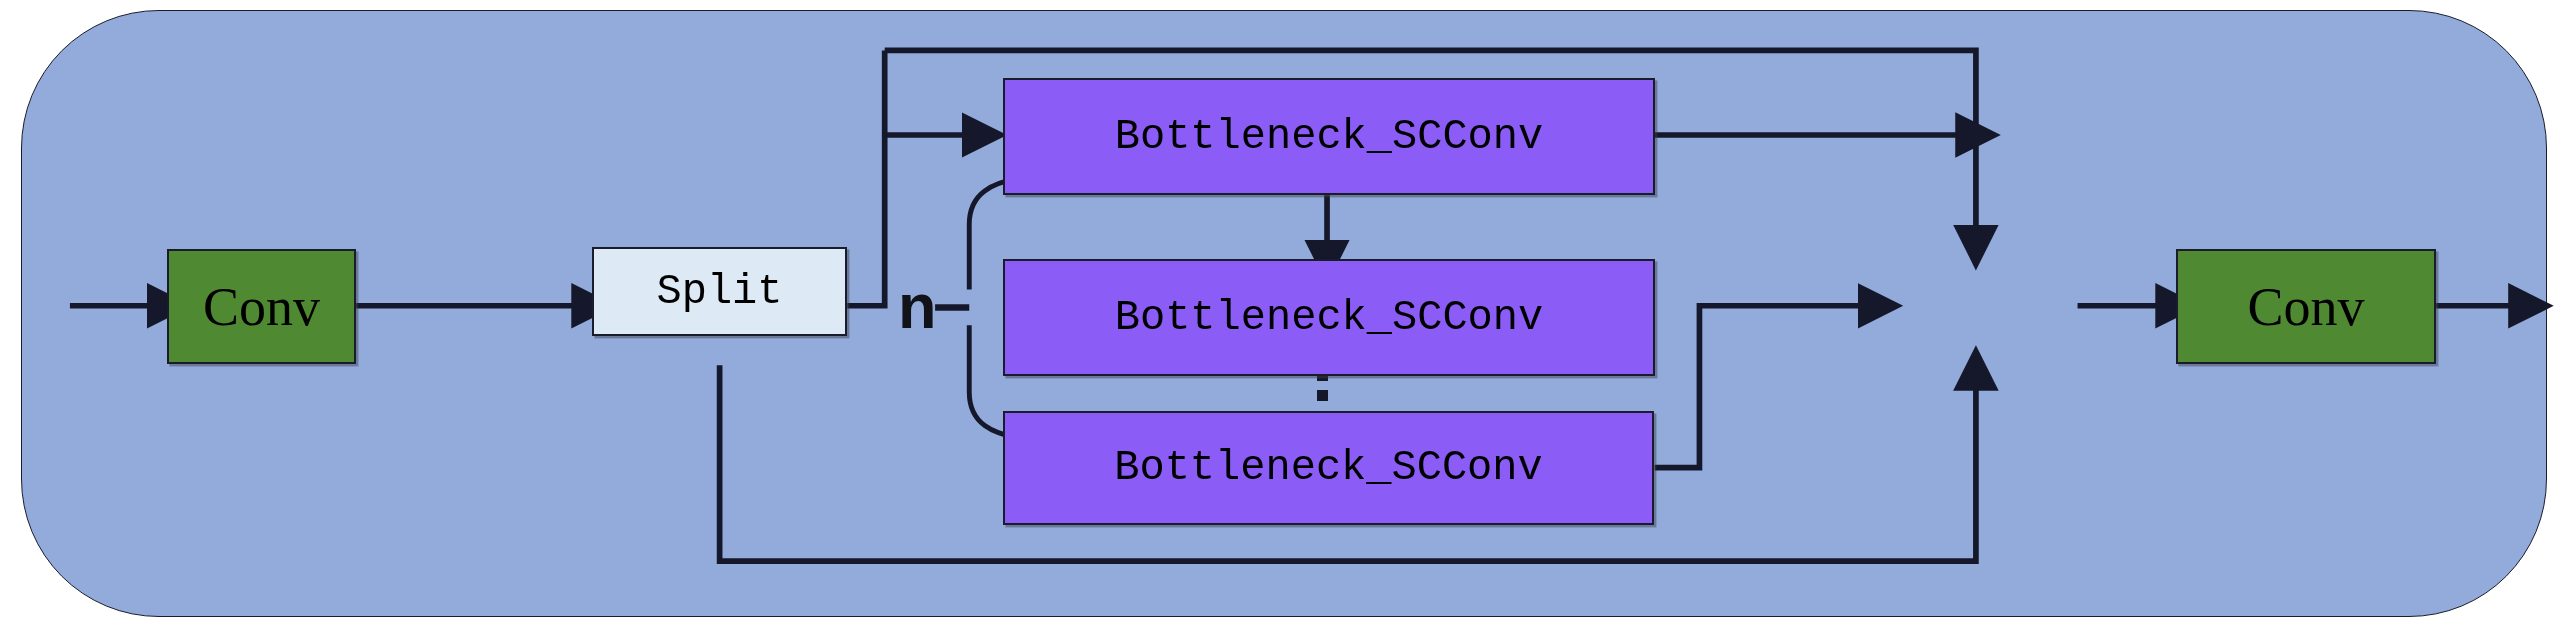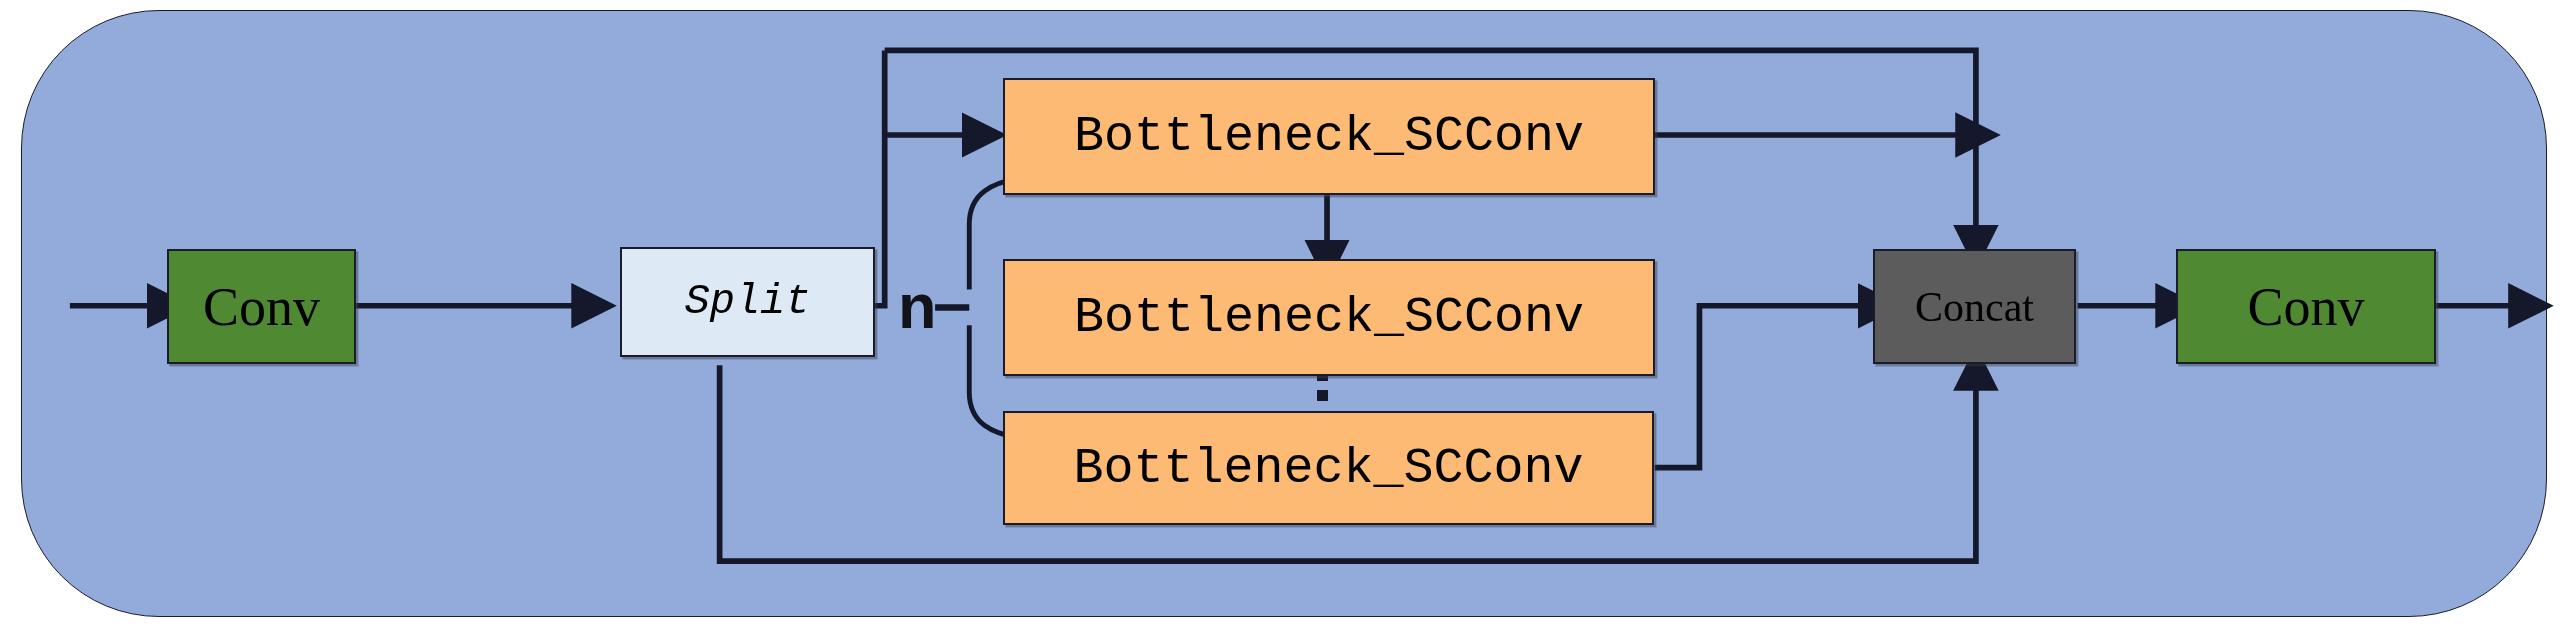--- a/index.html
+++ b/index.html
@@ -45,23 +45,23 @@
     background:#4f8a33;
     font-family:"Liberation Serif", serif;
     font-size:54px;
   }
   .node.split{
     background:#dde9f5;
     font-family:"Liberation Mono", monospace;
     font-size:42px;
   }
   .node.bottleneck{
-    background:#fdba74;
+    background:#8b5cf6;
     font-family:"Liberation Mono", monospace;
-    font-size:50px;
+    font-size:42px;
   }
   .node.concat{
     background:#5c5c5c;
     font-family:"Liberation Serif", serif;
     font-size:42px;
   }
   #n-label{
     position:absolute;
     left:898px; top:275px;
     font-family:"Liberation Sans", sans-serif;
@@ -124,28 +124,27 @@
   </svg>
 
   <div>
     <span class="dot" style="left:1317px; top:370px;"></span>
     <span class="dot" style="left:1317px; top:390px;"></span>
     <span class="dot" style="left:1317px; top:411px;"></span>
   </div>
 
   <div class="node conv" style="left:167px; top:249px; width:189px; height:115px;">Conv</div>
 
-  <div class="node split" style="left:620px; top:247px; width:255px; height:110px;font-style:italic;">Split</div>
+  <div class="node split" style="left:592px; top:247px; width:255px; height:89px;">Split</div>
 
   <div id="n-label">n</div>
 
   <div class="node bottleneck" style="left:1003px; top:78px; width:652px; height:117px;">Bottleneck_SCConv</div>
 
   <div class="node bottleneck" style="left:1003px; top:259px; width:652px; height:117px;">Bottleneck_SCConv</div>
 
   <div class="node bottleneck" style="left:1003px; top:411px; width:651px; height:114px;">Bottleneck_SCConv</div>
 
-  <div class="node concat" style="left:1873px; top:249px; width:203px; height:115px;">Concat</div>
 
   <div class="node conv" style="left:2176px; top:249px; width:260px; height:115px;">Conv</div>
 
 </div>
 
 
 </body></html>

